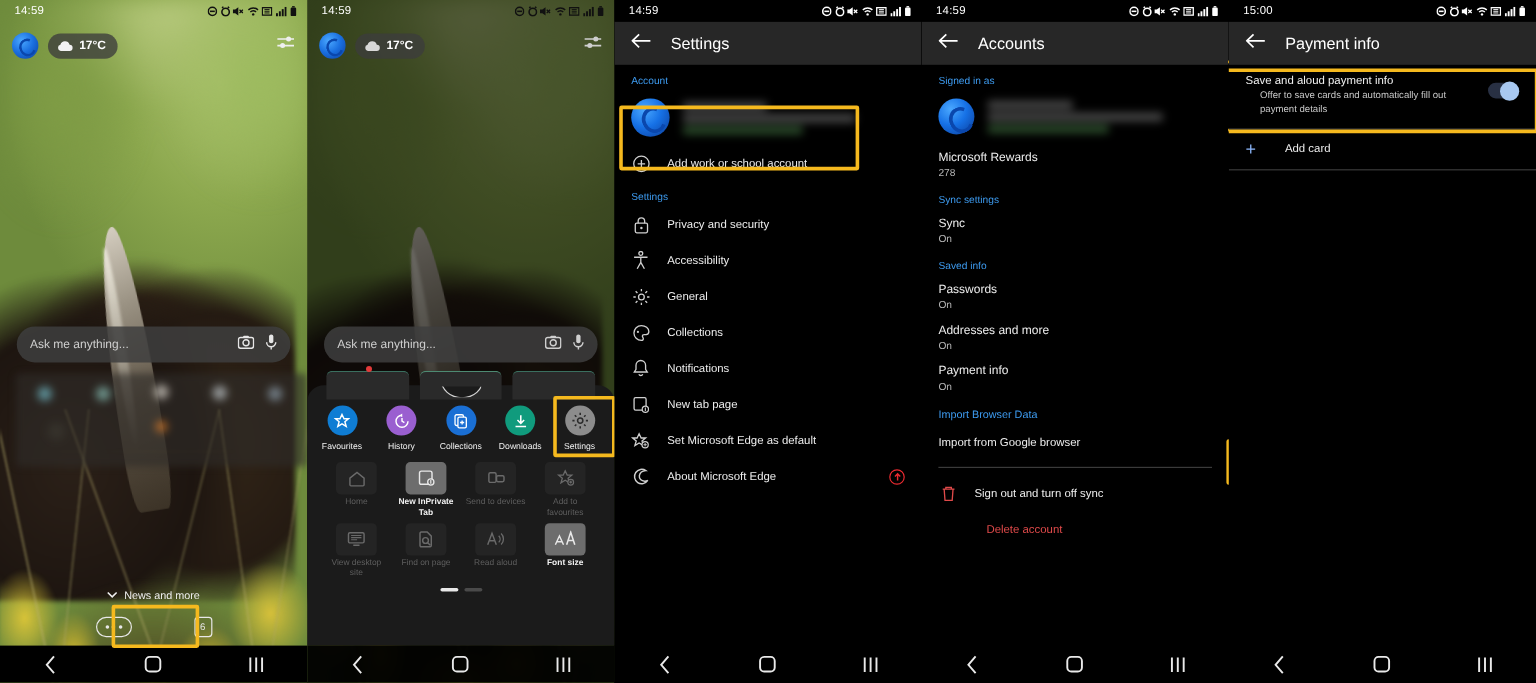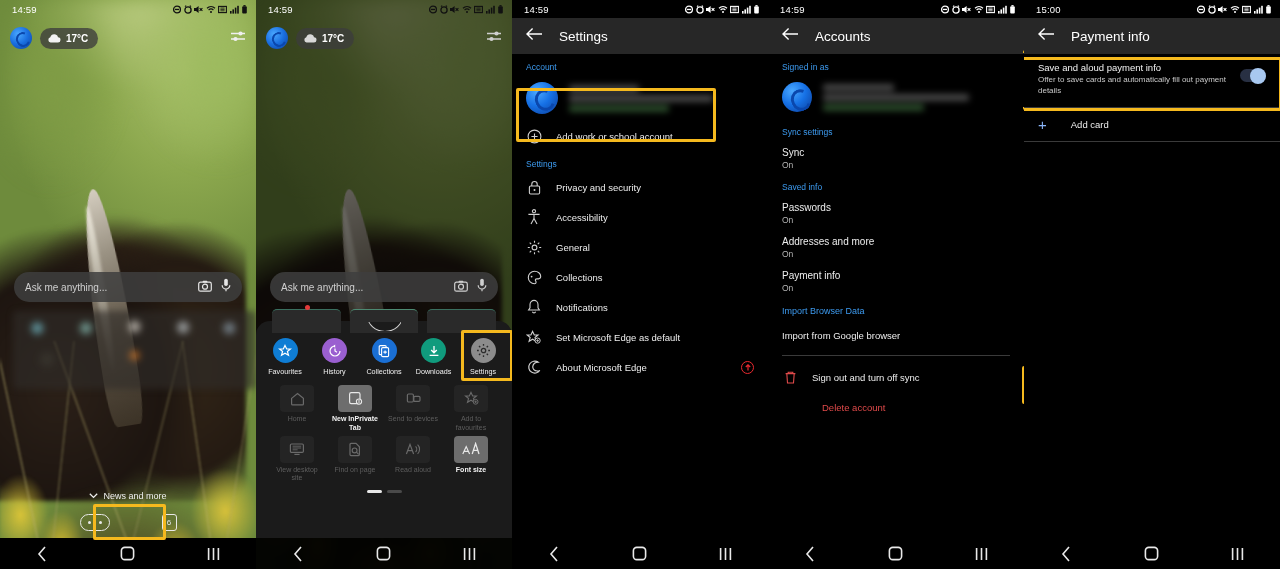--- a/index.html
+++ b/index.html
@@ -255,21 +255,21 @@
   .kv .k { font-size: 10px; color: #ededed; }
   .kv .v { font-size: 8.5px; color: #b6b6b6; margin-top: 2px; }
   .link { color: #3d9bf0; font-size: 9px; padding: 9px 14px 4px; }
   .plain { font-size: 9.5px; color: #ededed; padding: 10px 14px; }
   .divider { height: 1px; background: #3a3a3a; margin: 4px 14px 0; }
   .danger { color: #e04a4a; }
 
   .toggle-row { display: flex; align-items: flex-start; gap: 10px; padding: 8px 14px 10px; }
   .tr-txt { flex: 1; }
   .tr-title { font-size: 9.5px; color: #f2f2f2; }
-  .tr-sub { font-size: 8px; color: #c9c9c9; margin-top: 2px; line-height: 1.35; }
+  .tr-sub { font-size: 8px; color: #c9c9c9; margin-top: 2px; line-height: 1.35; margin-left: 12px; }
   .switch {
     width: 26px; height: 13px; border-radius: 8px; background: #283043;
     position: relative; margin-top: 7px; flex: 0 0 auto;
   }
   .switch i {
     position: absolute; right: 0; top: -1.5px; width: 16px; height: 16px;
     border-radius: 50%; background: #a8c8f0; display: block;
   }
   .addcard { display: flex; align-items: center; gap: 24px; padding: 9px 14px; }
   .addcard .plus { color: #8ab4f8; font-size: 15px; line-height: 1; }
@@ -767,20 +767,30 @@
       <span class="ico">
           <svg width="14" height="16" viewBox="0 0 14 16">
             <path d="M7 1.4a4 4 0 0 0-4 4v3.4L1.6 11h10.8L11 8.8V5.4a4 4 0 0 0-4-4z" fill="none" stroke="#cfcfcf" stroke-width="1.1"></path>
             <path d="M5.4 12.8a1.7 1.7 0 0 0 3.2 0" fill="none" stroke="#cfcfcf" stroke-width="1.1"></path>
           </svg>
         </span>
       <span class="lbl">Notifications</span>
     </div>
     <div class="row">
       <span class="ico">
+          <svg width="15" height="15" viewBox="0 0 15 15">
+            <rect x="1.4" y="1.4" width="10" height="10.4" rx="1.3" fill="none" stroke="#cfcfcf" stroke-width="1.1"></rect>
+            <circle cx="10.8" cy="11" r="2.6" fill="#000" stroke="#cfcfcf" stroke-width="1"></circle>
+            <path d="M10.8 9.6v2.8" stroke="#cfcfcf" stroke-width=".9"></path>
+          </svg>
+        </span>
+      <span class="lbl">New tab page</span>
+    </div>
+    <div class="row">
+      <span class="ico">
           <svg width="16" height="15" viewBox="0 0 16 15">
             <path d="M6.6 1.4 8.3 5h3.7l-3 2.5 1.1 3.8L6.6 9.2 3.1 11.3 4.2 7.5 1.2 5h3.7z" fill="none" stroke="#cfcfcf" stroke-width="1.1"></path>
             <circle cx="11.6" cy="10.6" r="2.6" fill="#000" stroke="#cfcfcf" stroke-width="1"></circle>
             <path d="M11.6 9.2v2.8M10.2 10.6h2.8" stroke="#cfcfcf" stroke-width=".8"></path>
           </svg>
         </span>
       <span class="lbl">Set Microsoft Edge as default</span>
     </div>
     <div class="row">
       <span class="ico">
@@ -866,20 +876,24 @@
 
     <div class="acct">
       <div class="acct-av sm"></div>
       <div class="blurlines">
         <div class="bl w1"></div>
           <div class="bl w2"></div>
           <div class="bl w3 g"></div>
       </div>
     </div>
 
+    <div class="kv">
+      <div class="k">Microsoft Rewards</div>
+      <div class="v">278</div>
+    </div>
 
     <div class="sect-head">Sync settings</div>
     <div class="kv">
       <div class="k">Sync</div>
       <div class="v">On</div>
     </div>
 
     <div class="sect-head">Saved info</div>
     <div class="kv">
       <div class="k">Passwords</div>

